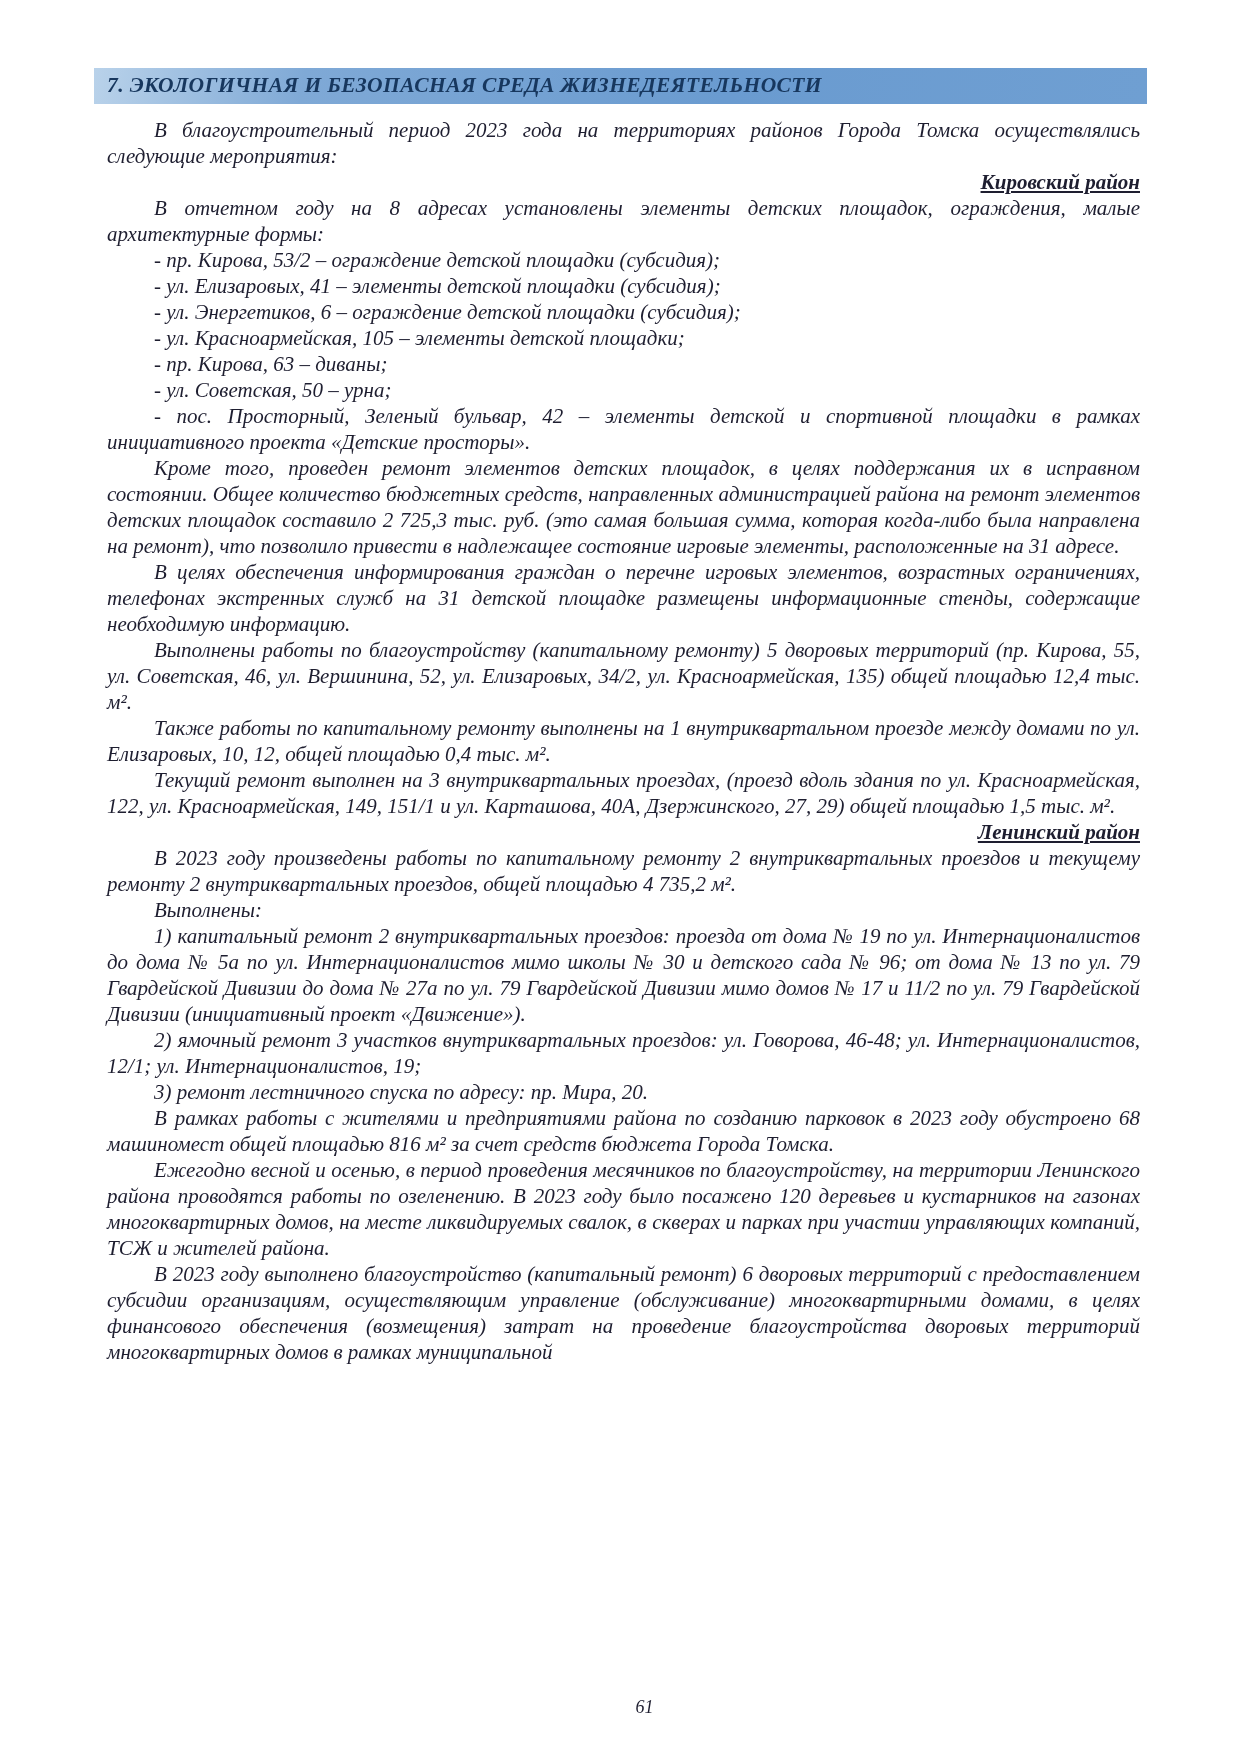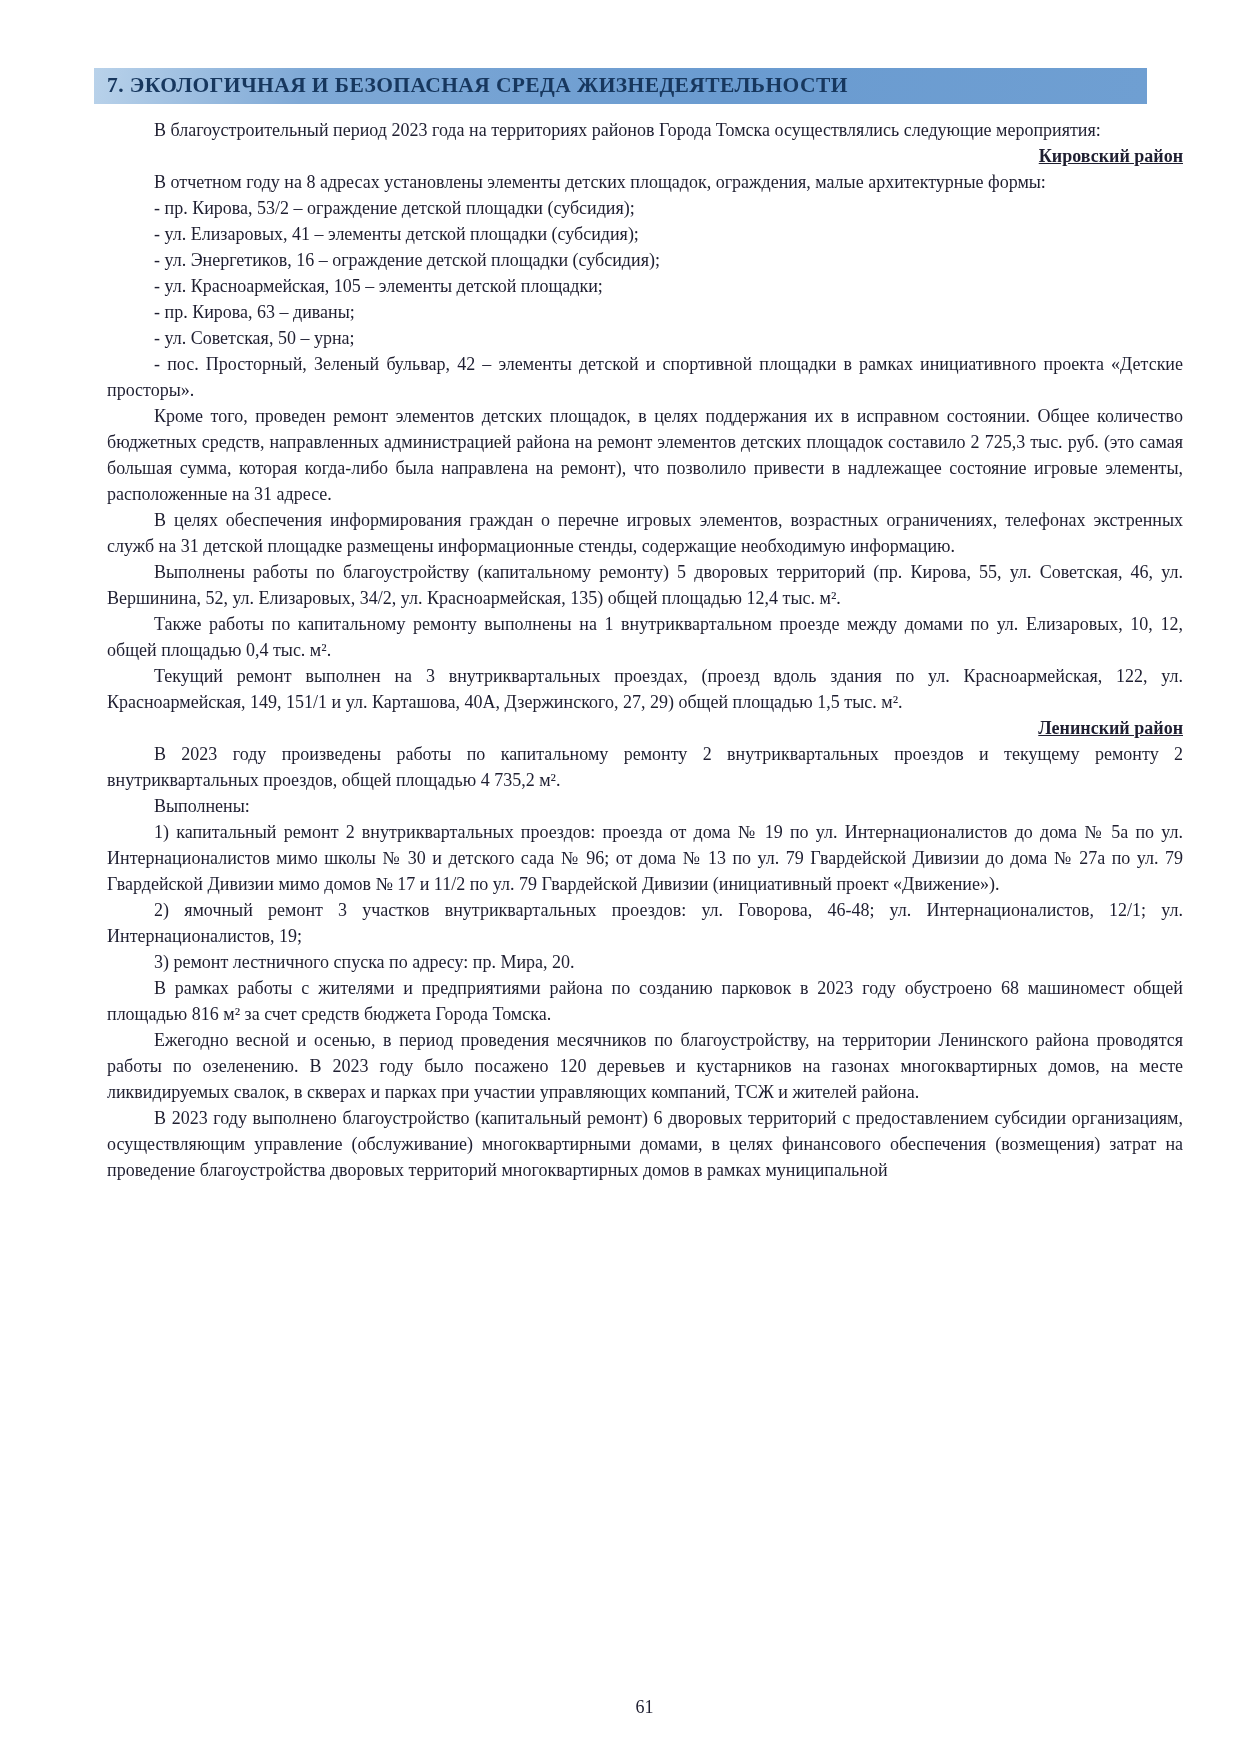--- a/index.html
+++ b/index.html
@@ -1,15 +1,15 @@
 <!DOCTYPE html>
 <html><head>
 <meta charset="utf-8">
 <style>
-  * { box-sizing: border-box; }
+  * { box-sizing: border-box; font-style: italic; }
   html, body { margin: 0; padding: 0; background: #ffffff; }
   .page {
     position: relative;
     width: 1241px;
     height: 1754px;
     margin: 0 auto;
     background: #ffffff;
     font-family: "Liberation Serif", "DejaVu Serif", serif;
     color: #1e1e30;
     overflow: hidden;
@@ -26,22 +26,22 @@
   .banner-sub {
     margin: 21px 94px 0 94px;
     background: #cfe2f3;
     padding: 3px 10px 4px 11px;
     font-size: 20.5px;
     font-weight: bold;
     color: #1f4e79;
     letter-spacing: 0.2px;
   }
   .content {
-    margin: 13px 58px 0 107px;
-    font-size: 18px;
+    margin: 13px 101px 0 107px;
+    font-size: 21px;
     line-height: 26px;
     text-align: justify;
   }
   p.para {
     margin: 0;
     padding: 0;
     text-indent: 47px;
   }
   p.para.heading {
     font-weight: bold;
@@ -68,21 +68,21 @@
     <span>7. ЭКОЛОГИЧНАЯ И БЕЗОПАСНАЯ СРЕДА ЖИЗНЕДЕЯТЕЛЬНОСТИ</span>
   </div>
 
 
   <div class="content">
       <p class="para body">В благоустроительный период 2023 года на территориях районов Города Томска осуществлялись следующие мероприятия:</p>
       <p class="para heading">Кировский район</p>
       <p class="para body">В отчетном году на 8 адресах установлены элементы детских площадок, ограждения, малые архитектурные формы:</p>
       <p class="para list">- пр. Кирова, 53/2 – ограждение детской площадки (субсидия);</p>
       <p class="para list">- ул. Елизаровых, 41 – элементы детской площадки (субсидия);</p>
-      <p class="para list">- ул. Энергетиков, 16 – ограждение детской площадки (субсидия);</p>
+      <p class="para list">- ул. Энергетиков, 6 – ограждение детской площадки (субсидия);</p>
       <p class="para list">- ул. Красноармейская, 105 – элементы детской площадки;</p>
       <p class="para list">- пр. Кирова, 63 – диваны;</p>
       <p class="para list">- ул. Советская, 50 – урна;</p>
       <p class="para list">- пос. Просторный, Зеленый бульвар, 42 – элементы детской и спортивной площадки в рамках инициативного проекта «Детские просторы».</p>
       <p class="para body">Кроме того, проведен ремонт элементов детских площадок, в целях поддержания их в исправном состоянии. Общее количество бюджетных средств, направленных администрацией района на ремонт элементов детских площадок составило 2 725,3 тыс. руб. (это самая большая сумма, которая когда-либо была направлена на ремонт), что позволило привести в надлежащее состояние игровые элементы, расположенные на 31 адресе.</p>
       <p class="para body">В целях обеспечения информирования граждан о перечне игровых элементов, возрастных ограничениях, телефонах экстренных служб на 31 детской площадке размещены информационные стенды, содержащие необходимую информацию.</p>
       <p class="para body">Выполнены работы по благоустройству (капитальному ремонту) 5 дворовых территорий (пр. Кирова, 55, ул. Советская, 46, ул. Вершинина, 52, ул. Елизаровых, 34/2, ул. Красноармейская, 135) общей площадью 12,4 тыс. м².</p>
       <p class="para body">Также работы по капитальному ремонту выполнены на 1 внутриквартальном проезде между домами по ул. Елизаровых, 10, 12, общей площадью 0,4 тыс. м².</p>
       <p class="para body">Текущий ремонт выполнен на 3 внутриквартальных проездах, (проезд вдоль здания по ул. Красноармейская, 122, ул. Красноармейская, 149, 151/1 и ул. Карташова, 40А, Дзержинского, 27, 29) общей площадью 1,5 тыс. м².</p>
       <p class="para heading">Ленинский район</p>

